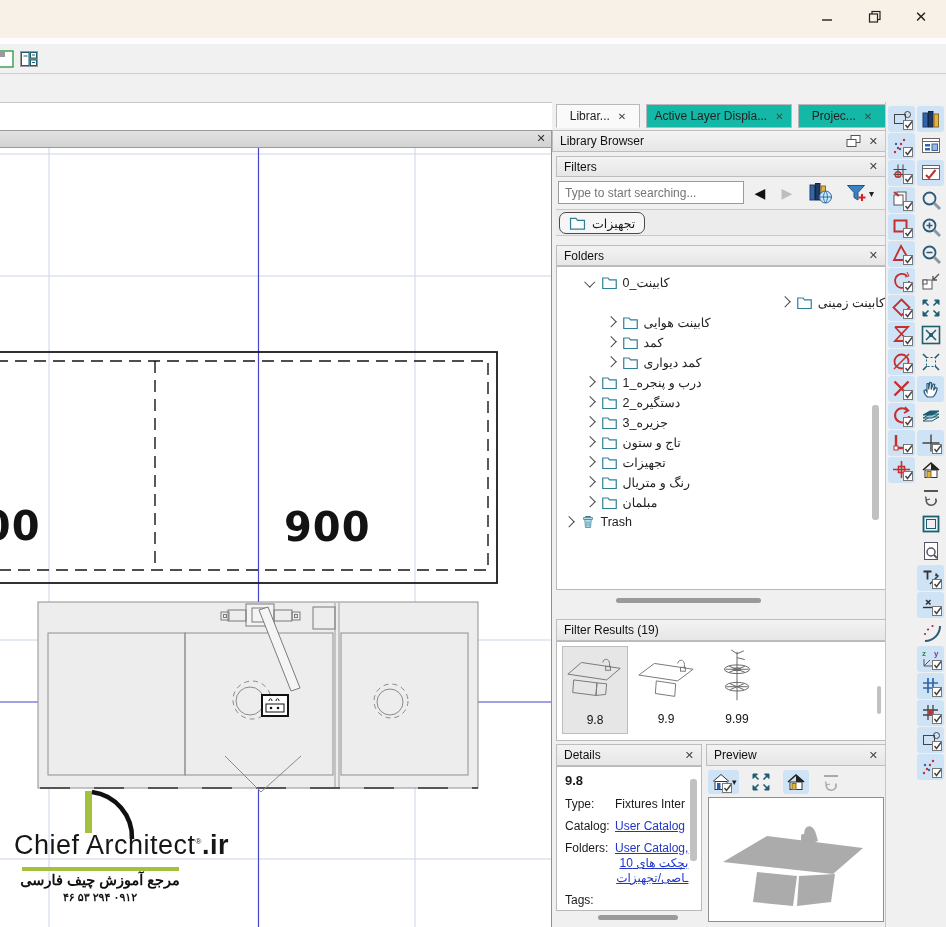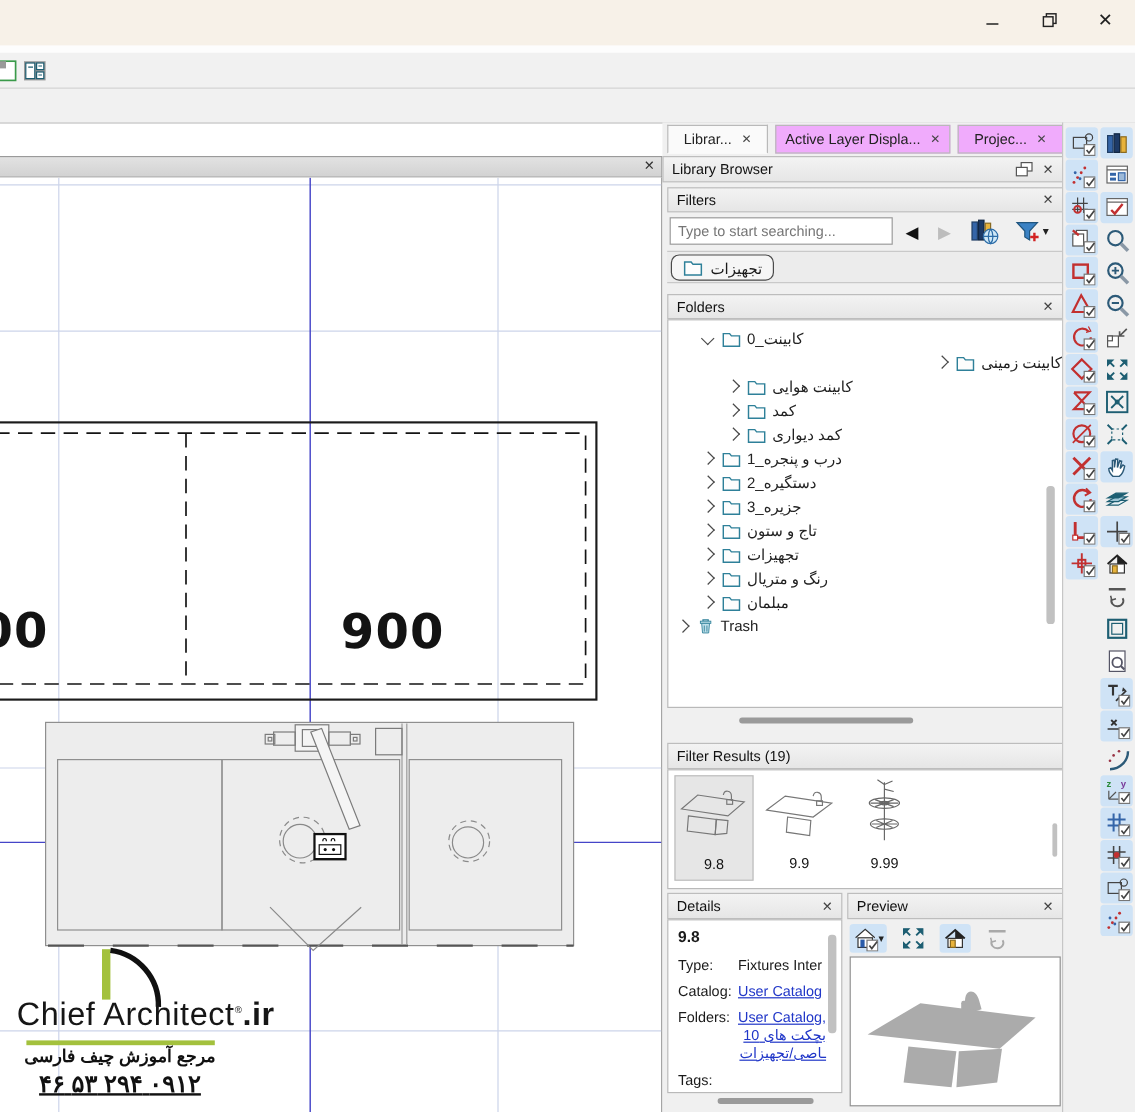--- a/index.html
+++ b/index.html
@@ -18,21 +18,21 @@
   .dwin-close{left:532px;top:131px;width:18px;height:15px;display:flex;align-items:center;justify-content:center;font-size:11px;color:#333;}
   .canvas{left:0;top:148px;width:552px;height:779px;background:#fff;overflow:hidden;border-right:1px solid #8f8f8f;box-sizing:border-box;}
   .dim{font-family:"DejaVu Sans",sans-serif;font-weight:bold;font-size:40px;color:#131313;letter-spacing:1px;}
   .logo-brand{font-size:27px;color:#161616;letter-spacing:0.5px;white-space:nowrap;text-align:right;}
   .logo-brand b{font-weight:bold;}
   .logo-underline{background:#a3c13d;height:3.5px;}
   .logo-fa{font-weight:bold;font-size:14.5px;text-align:center;color:#111;}
   
   .panelbg{left:552px;top:102px;width:334px;height:825px;background:#f0f0f0;}
   .tab{top:104px;height:24px;box-sizing:border-box;display:flex;align-items:center;justify-content:center;gap:8px;
-       font-size:12px;color:#222;border:1px solid #b9b9b9;background:#f0abfc;}
+       font-size:12px;color:#222;border:1px solid #b9b9b9;background:#14b8a6;}
   .tab.active{background:#fafafa;border-bottom-color:#fafafa;}
   .tab .tx{font-size:10px;color:#444;}
   .hdr{height:22px;background:linear-gradient(#f3f3f3,#e6e6e6);border:1px solid #bdbdbd;box-sizing:border-box;
        display:flex;align-items:center;padding:0 7px;font-size:12px;color:#111;}
   .hdr .sp{flex:1;}
   .hdr .hx{font-size:11px;color:#444;margin-left:8px;}
   .searchinput{left:558px;top:181px;width:186px;height:23px;box-sizing:border-box;border:1px solid #9a9a9a;
        font-family:"Liberation Sans",sans-serif;font-size:12px;padding:0 6px;color:#333;background:#fff;}
   .navbtn{top:182px;width:22px;height:21px;display:flex;align-items:center;justify-content:center;font-size:14px;}
   .chipbar{left:556px;top:209px;width:330px;height:27px;background:#ececec;border-top:1px solid #c9c9c9;border-bottom:1px solid #c9c9c9;box-sizing:border-box;}
@@ -169,21 +169,21 @@
       <circle cx="10" cy="14" r="1.3" fill="#111"></circle>
         <circle cx="17" cy="14" r="1.3" fill="#111"></circle>
       <path d="M8 7c0-3 3-3 3 0M15 7c0-3 3-3 3 0" fill="none" stroke="#111"></path>
     </svg>
 
     <div class="abs logo-brand" style="left:14px;top:682px;">
       <span>Chief Architect</span><sup style="font-size:8px;">®</sup><b>.ir</b>
     </div>
     <div class="abs logo-underline" style="left:22px;top:719px;width:157px;"></div>
     <div class="abs logo-fa" style="left:18px;top:724px;width:164px;" dir="rtl">مرجع آموزش چیف فارسی</div>
-    <div class="abs logo-fa" style="left:18px;top:743px;width:164px;font-size:20px;text-decoration:underline;" dir="rtl">۰۹۱۲ ۲۹۴ ۵۳ ۴۶</div>
+    <div class="abs logo-fa" style="left:18px;top:743px;width:164px;font-size:11px;" dir="rtl">۰۹۱۲ ۲۹۴ ۵۳ ۴۶</div>
   </div>
 
   <div class="abs panelbg"></div>
   <div id="tabbar">
       <div class="abs tab active" style="left: 556px; width: 84px;">
         <span>Librar...</span>
         <span class="tx">✕</span>
       </div>
       <div class="abs tab" style="left: 646px; width: 146px;">
         <span>Active Layer Displa...</span>

